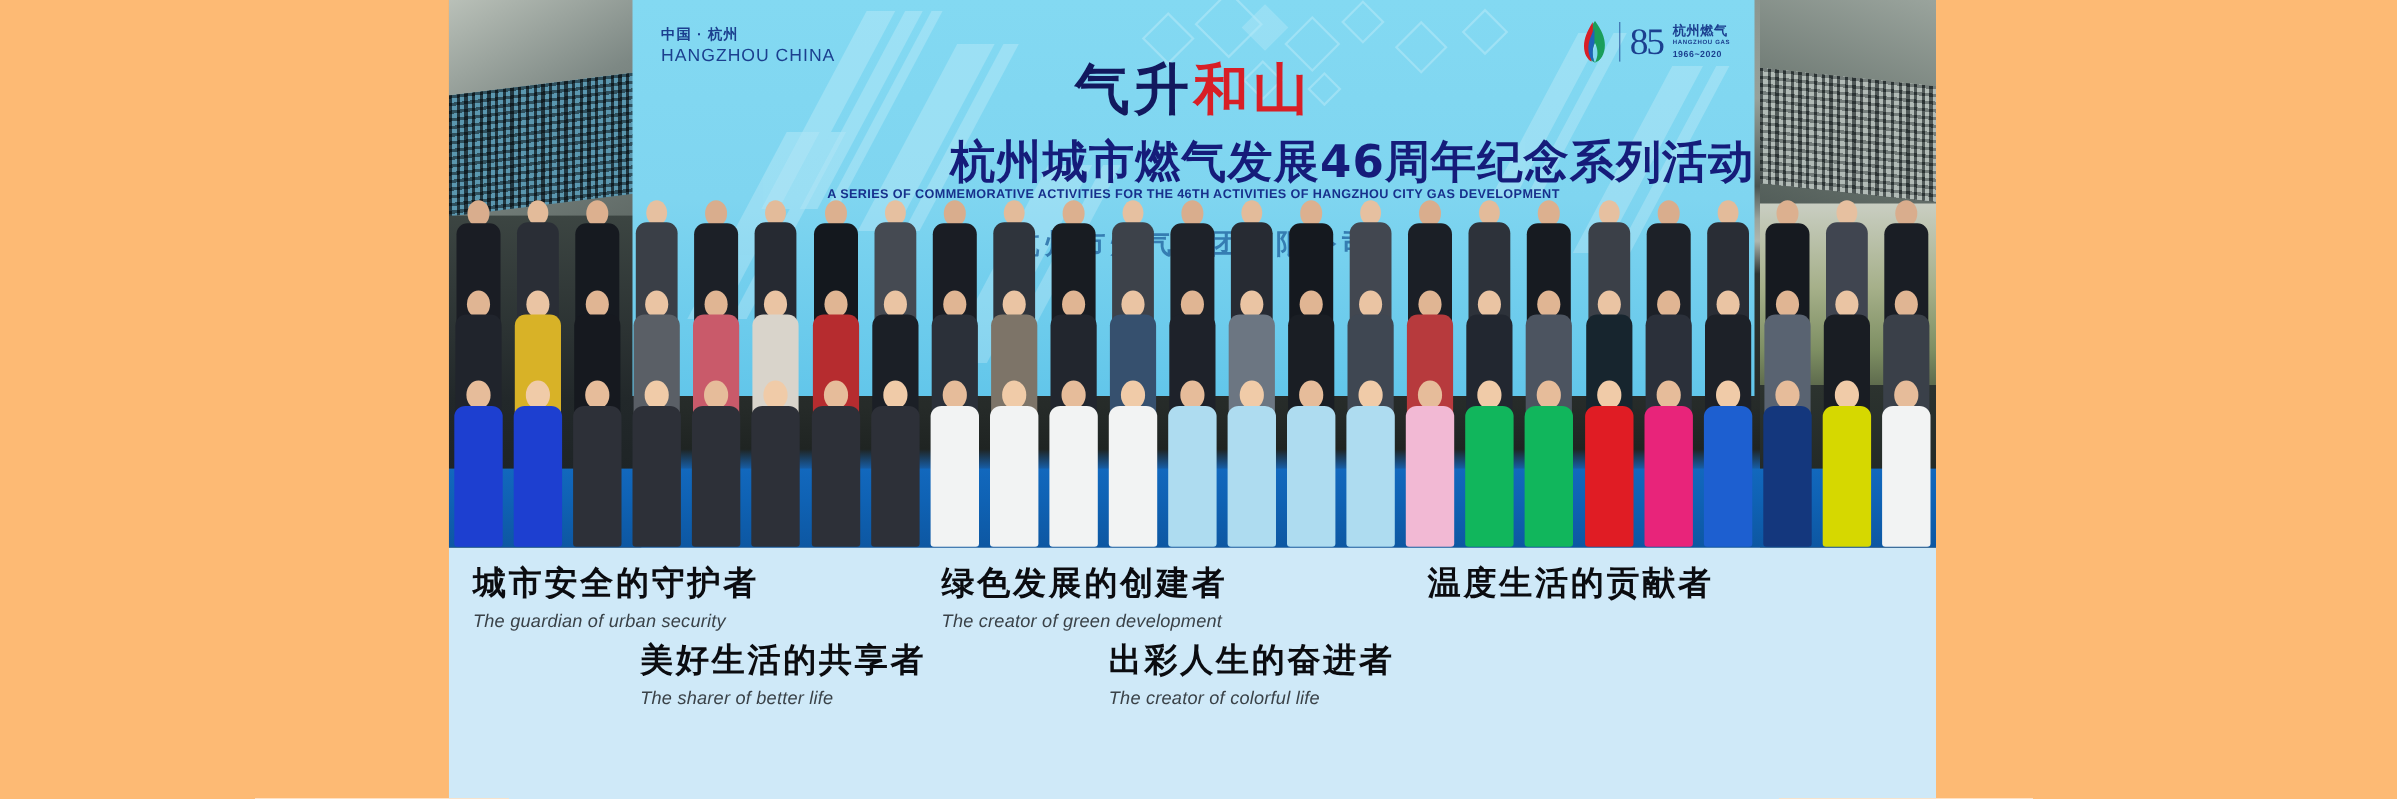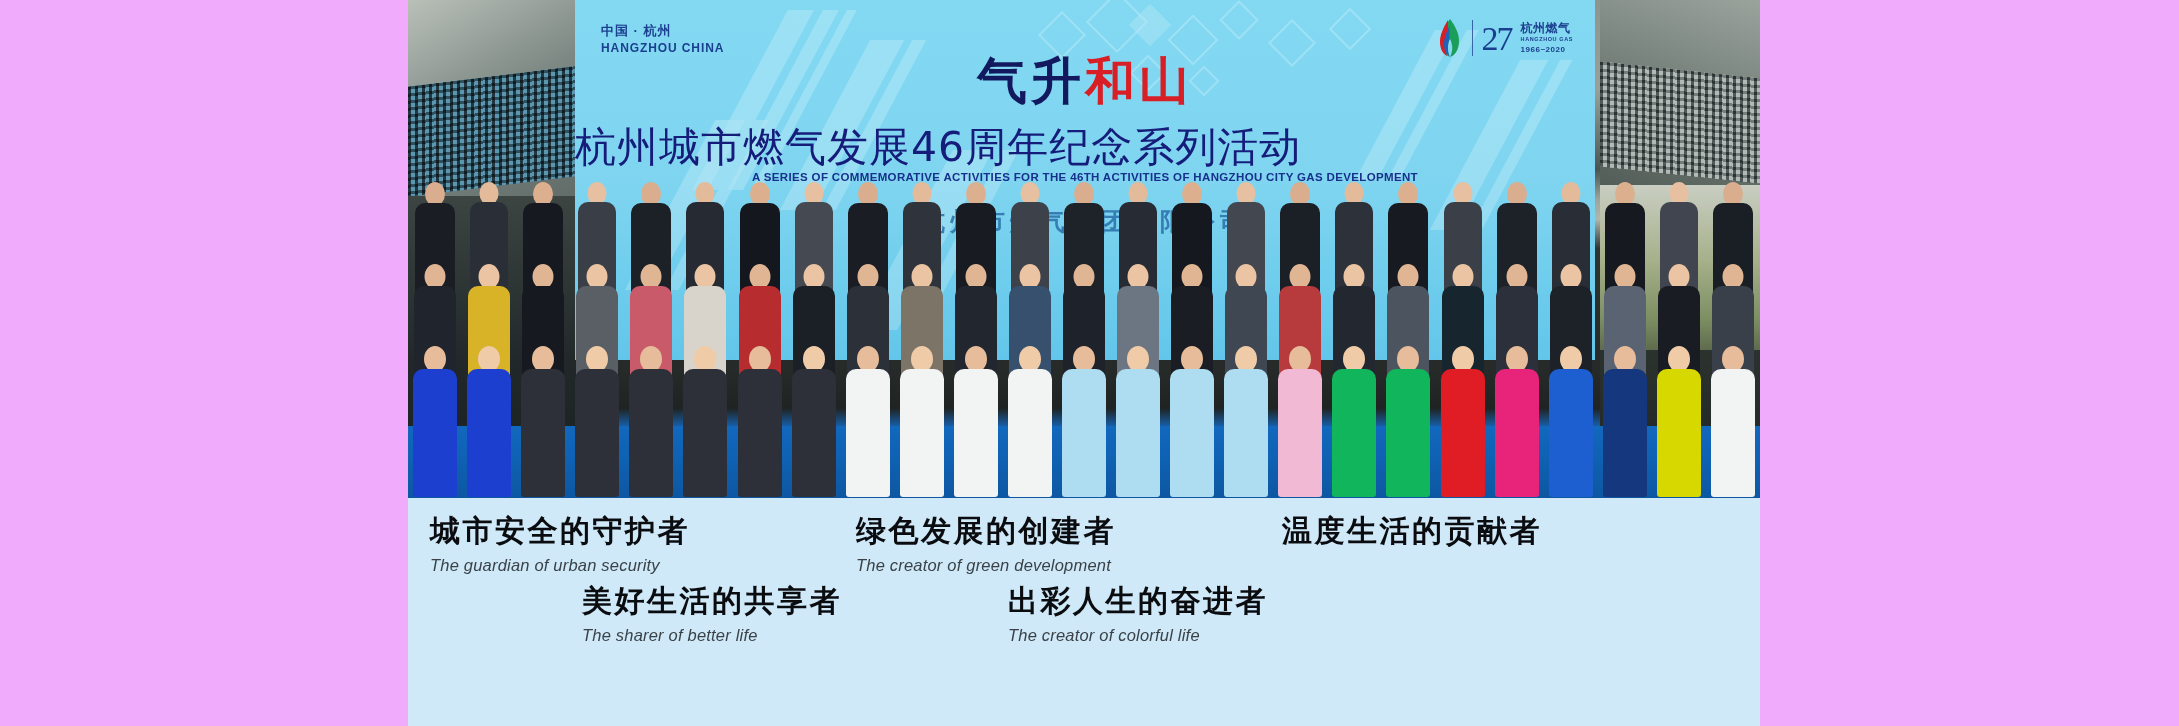--- a/index.html
+++ b/index.html
@@ -3,21 +3,21 @@
 <meta charset="utf-8">
 <style>
   * { margin:0; padding:0; box-sizing:border-box; }
   html,body {
     width:2179px; height:726px;
     background:#ffffff;
     font-family:"Liberation Sans", sans-serif;
     overflow:hidden;
   }
 
-  #stage { position:relative; width:2179px; height:726px; background:#f0abfc; }
+  #stage { position:relative; width:2179px; height:726px; background:#fdba74; }
 
   
   #content {
     position:absolute; left:408px; top:0; width:1352px; height:726px;
     overflow:hidden;
   }
 
   
   #photo {
     position:absolute; left:0; top:0; width:1352px; height:498px;
@@ -99,21 +99,21 @@
   .bd-diamond {
     position:absolute; border:2px solid rgba(255,255,255,.6);
     transform:rotate(45deg);
   }
   .bd-diamond.fill { background:rgba(255,255,255,.45); border:none; }
 
   .bd-loc {
     position:absolute; left:26px; top:22px; color:#1b3f8f; line-height:1.35;
   }
   .bd-loc .cn { font-size:13px; font-weight:700; letter-spacing:1px; }
-  .bd-loc .en { font-size:12px; font-weight:700; letter-spacing:.9px; }
+  .bd-loc .en { font-size:16px; font-weight:400; letter-spacing:.9px; }
 
   .bd-logo {
     position:absolute; right:22px; top:18px;
     display:flex; align-items:center; gap:9px;
   }
   .bd-flame { width:26px; height:40px; display:block; }
   .bd-divider { width:1px; height:36px; background:#1b3f8f; opacity:.75; }
   .bd-46 {
     font-family:"Liberation Serif", serif;
     font-size:34px; color:#1b3f8f; line-height:1; letter-spacing:-2px;
@@ -126,22 +126,22 @@
 
   .bd-artlogo {
     position:absolute; left:0; right:0; top:48px; text-align:center;
     font-family:"DejaVu Sans", sans-serif;
     font-size:50px; font-weight:700; letter-spacing:4px;
     color:#12195e;
   }
   .bd-artlogo .red { color:#d81f26; }
 
   .bd-title {
-    position:absolute; left:0; right:0; top:120px; text-align:left;
-    font-size:41px; font-weight:400; letter-spacing:1px; color:#151c7a;
+    position:absolute; left:0; right:0; top:120px; text-align:right;
+    font-size:41px; font-weight:700; letter-spacing:1px; color:#151c7a;
     font-family:"DejaVu Sans", sans-serif;
   }
   .bd-subtitle {
     position:absolute; left:0; right:0; top:171px; text-align:center;
     font-size:11.5px; font-weight:700; letter-spacing:.35px; color:#17308c;
   }
   .bd-company {
     position:absolute; left:0; right:0; top:205px; text-align:center;
     font-size:25px; font-weight:700; letter-spacing:5px; color:#2a6fa8; opacity:.85;
     font-family:"DejaVu Sans", sans-serif;
@@ -232,21 +232,21 @@
         </div>
 
         <div class="bd-logo">
           <svg class="bd-flame" viewBox="0 0 26 40">
             <path d="M13 1 C7 9 4 16 4 23 C4 32 8 37 13 39 C10 33 10 27 13 21 C16 27 16 33 13 39 C18 37 22 32 22 23 C22 16 19 9 13 1 Z" fill="#1b9e5a"></path>
             <path d="M11 2 C6 10 3 17 3 24 C3 31 6 36 10 38 C8 32 8 26 11 20 Z" fill="#d81f26"></path>
             <path d="M12.5 8 C9 15 7 20 7 26 C7 32 9 36 12 38 C10.5 32 10.5 26 12.5 21 Z" fill="#1f63b8"></path>
             <path d="M16 10 C19 16 20 21 20 26 C20 32 18 36 15 38 C16.5 32 16.5 25 16 19 Z" fill="#1b9e5a"></path>
           </svg>
           <div class="bd-divider"></div>
-          <div class="bd-46">27</div>
+          <div class="bd-46">85</div>
           <div class="bd-gas">
             <span class="g1">杭州燃气</span>
             <span class="g2">HANGZHOU GAS</span>
             <span class="g3">1966~2020</span>
           </div>
         </div>
 
         <div class="bd-artlogo">
           <span>气升</span><span class="red">和山</span>
         </div>
@@ -574,21 +574,21 @@
 
       <div class="srow" id="row1">
         <div class="sitem" style="width:348px;">
           <div class="cn">城市安全的守护者</div>
           <div class="en">The guardian of urban security</div>
         </div>
         <div class="sitem" style="width:348px;">
           <div class="cn">绿色发展的创建者</div>
           <div class="en">The creator of green development</div>
         </div>
-        <div class="sitem" style="width:348px;">
+        <div class="sitem" style="width:348px;margin-left:16px;">
           <div class="cn">温度生活的贡献者</div>
         </div>
       </div>
 
       <div class="srow" id="row2">
         <div class="sitem" style="width:348px;">
           <div class="cn">美好生活的共享者</div>
           <div class="en">The sharer of better life</div>
         </div>
         <div class="sitem" style="width:348px;">

